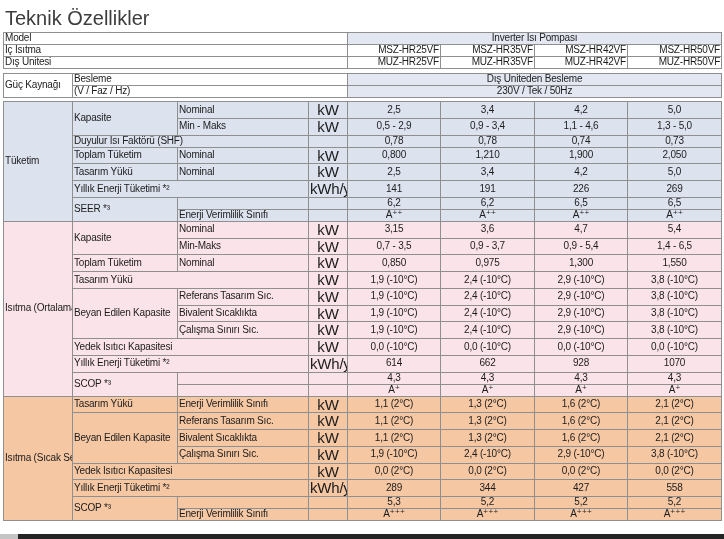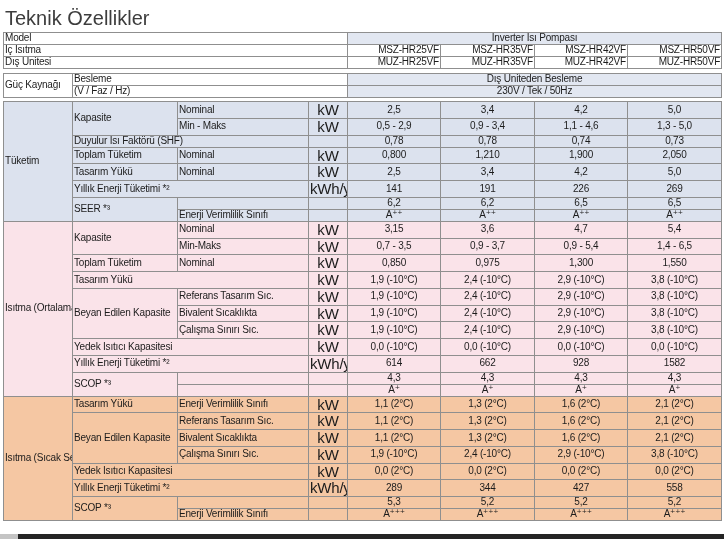--- a/index.html
+++ b/index.html
@@ -249,21 +249,21 @@
           <td class="val">0,0 (-10°C)</td>
           <td class="val">0,0 (-10°C)</td>
           <td class="val">0,0 (-10°C)</td>
         </tr>
         <tr class="theme-pink">
           <td class="lbl" colspan="2">Yıllık Enerji Tüketimi *²</td>
           <td class="unit">kWh/yıl</td>
           <td class="val">614</td>
           <td class="val">662</td>
           <td class="val">928</td>
-          <td class="val">1582</td>
+          <td class="val">1070</td>
         </tr>
         <tr class="theme-pink">
           <td class="lbl" rowspan="2">SCOP *³</td>
           <td class="lbl"></td>
           <td class="unit"></td>
           <td class="val">4,3</td>
           <td class="val">4,3</td>
           <td class="val">4,3</td>
           <td class="val">4,3</td>
         </tr>

